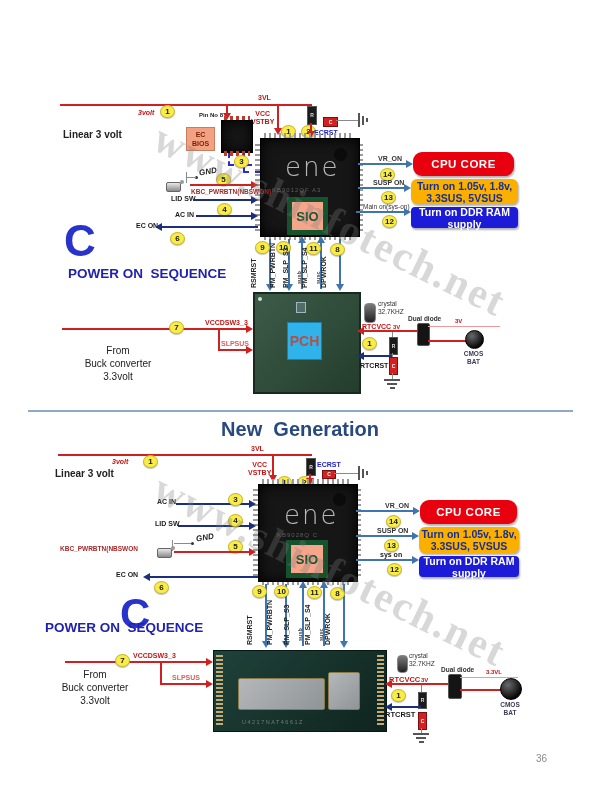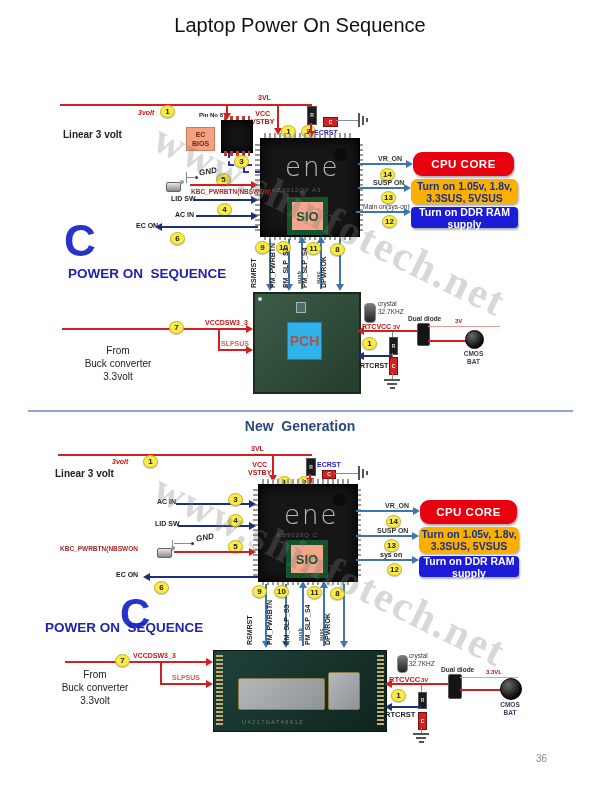--- a/index.html
+++ b/index.html
@@ -86,21 +86,20 @@
   .pkg{position:absolute;background:linear-gradient(135deg,#1f423a,#0f241e);border:1px solid #071712;}
   .die{position:absolute;background:linear-gradient(135deg,#b4b8ba,#8f9496);border:1px solid #8a7a4a;border-radius:2px;}
   .padsv{position:absolute;width:7px;background:repeating-linear-gradient(0deg,#c2ab74 0 2px,transparent 2px 4px);}
   .hdr{position:absolute;width:100%;text-align:center;font-weight:bold;white-space:pre;}
 </style>
 </head>
 <body>
 
 <div id="canvas">
 
-  <div class="lbl" style="left:0;top:14px;width:600px;text-align:center;font-size:20px;color:#111;">Laptop Power On Sequence</div>
 
   <div class="wm" style="left:330px;top:220px;">www.shinfotech.net</div>
 
   <div class="hl" style="left:60px;top:104px;width:252px;"></div>
   <div class="lbl rt" style="left:258px;top:94px;font-size:7px;">3VL</div>
   <div class="lbl rt" style="left:138px;top:109px;font-size:7px;font-style:italic;">3volt</div>
   <div class="badge" style="left:160px;top:105px;">1</div>
   <div class="lbl" style="left:63px;top:129px;font-size:10px;color:#222;font-weight:bold;">Linear 3 volt</div>
 
   <div class="vl" style="left:277px;top:104px;height:26px;"></div>
@@ -269,21 +268,21 @@
   <div class="lbl" style="left:460px;top:350px;width:27px;text-align:center;font-size:6.5px;color:#3a3a5a;font-weight:bold;line-height:8px;">
     <div>CMOS</div>
     <div>BAT</div>
   </div>
 
   <div class="lbl" style="left:64px;top:216px;font-size:44px;font-weight:bold;color:#2833cc;">C</div>
   <div class="lbl" style="left:68px;top:266px;font-size:13.5px;font-weight:bold;color:#2222b0;white-space:pre;">POWER ON  SEQUENCE</div>
 
   <div class="ab" style="left:28px;top:410px;width:545px;height:2px;background:#8fa8c8;"></div>
 
-  <div class="hdr" style="top:418px;font-size:14px;color:#27497e;">New  Generation</div>
+  <div class="hdr" style="top:418px;font-size:20px;color:#27497e;">New  Generation</div>
   <div class="wm" style="left:330px;top:570px;">www.shinfotech.net</div>
 
   <div class="hl" style="left:58px;top:454px;width:254px;"></div>
   <div class="lbl rt" style="left:251px;top:445px;font-size:7px;">3VL</div>
   <div class="lbl rt" style="left:112px;top:458px;font-size:7px;font-style:italic;">3volt</div>
   <div class="badge" style="left:143px;top:455px;">1</div>
   <div class="lbl" style="left:55px;top:468px;font-size:10px;color:#222;font-weight:bold;">Linear 3 volt</div>
 
   <div class="vl" style="left:272px;top:454px;height:23px;"></div>
   <div class="ar d red" style="left:269px;top:475px;"></div>

